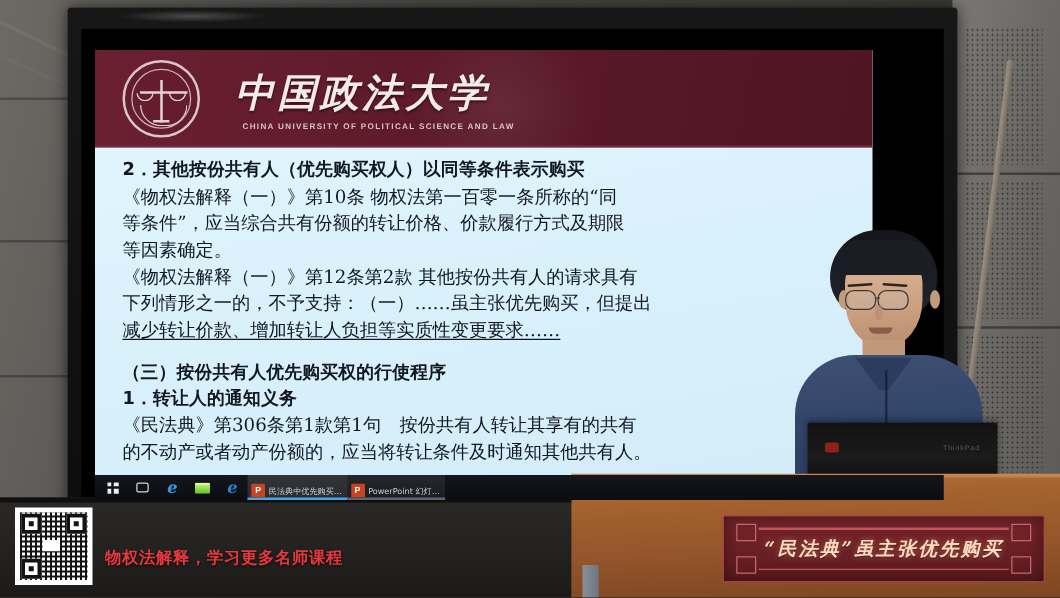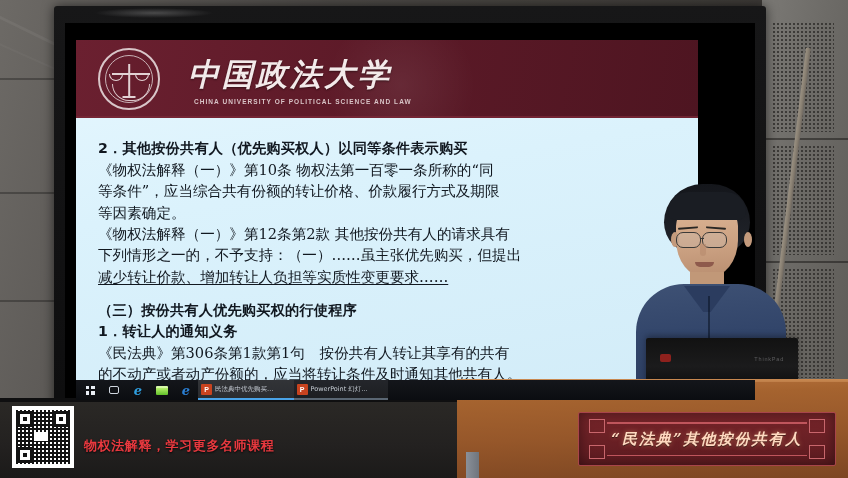--- a/index.html
+++ b/index.html
@@ -131,21 +131,21 @@
     font-style:italic;
   }
   #uni-name-en {
     position:absolute; left:118px; top:58px;
     color:#d9c4c7; font-size:6.5px; letter-spacing:1.05px; font-weight:600;
   }
 
   
   #slide-body {
     position:absolute; left:0; top:78px; right:0; bottom:0;
-    padding:20px 16px 0 22px;
+    padding:8px 16px 0 22px;
     font-family:"DejaVu Serif", serif;
     color:#111820;
     font-size:14.6px;
     line-height:1.465;
     white-space:pre-wrap;
   }
   .ln { display:block; white-space:pre; }
   .ln.b { font-weight:700; font-family:"DejaVu Sans", sans-serif; font-size:14.2px; letter-spacing:.2px;}
   .ln.u { text-decoration:underline; text-underline-offset:2px; }
   .gap { display:block; height:13px; }
@@ -161,22 +161,22 @@
     width:24px; height:20px; display:flex; align-items:center; justify-content:center;
     font-size:11px;
   }
   .win-logo { width:9px; height:9px; display:grid; grid-template-columns:1fr 1fr; grid-template-rows:1fr 1fr; gap:1.2px; }
   .win-logo i { background:#e9eef5; display:block; }
   .taskview { width:10px; height:8px; border:1.3px solid #cfd6df; border-radius:2px; }
   .ie-e { color:#2f9fe0; font-weight:700; font-size:13px; font-family:"DejaVu Serif",serif; font-style:italic;}
   .edge-e { color:#2a7fd4; font-weight:700; font-size:13px; font-family:"DejaVu Serif",serif; font-style:italic;}
   .folder-ico { width:12px; height:9px; background:linear-gradient(180deg,#b6f06a,#5fbf2a); border-radius:1px; border-top:2px solid #d7f9a8;}
   .tb-task {
-    height:20px; display:flex; align-items:center; gap:3px;
-    padding:0 20px 0 3px; max-width:116px; overflow:hidden;
+    height:20px; display:flex; align-items:flex-end; gap:3px;
+    padding:0 4px 0 3px; max-width:116px; overflow:hidden;
   }
   .tb-task.active { background:rgba(255,255,255,.13); border-bottom:2px solid #4aa3e8; }
   .tb-task.open { background:rgba(255,255,255,.07); border-bottom:2px solid #5a6673; }
   .ppt-ico {
     width:11px; height:11px; background:#c8431f; color:#fff;
     font-size:7px; font-weight:700; display:flex; align-items:center; justify-content:center;
     border-radius:1px; flex:none;
   }
   .tb-label {
     color:#c8ced6; font-size:6.5px; white-space:nowrap; overflow:hidden;
@@ -426,21 +426,21 @@
 <div id="podium"></div>
 <div id="podium-leg"></div>
 
 <div id="banner">
   <div class="rule t"></div>
   <div class="rule b"></div>
   <div class="corner tl"></div>
   <div class="corner bl"></div>
   <div class="corner tr"></div>
   <div class="corner br"></div>
-  <span id="banner-text">“民法典”其他按份共有人</span>
+  <span id="banner-text">“民法典”虽主张优先购买</span>
 </div>
 
 <div id="bottom-dark"></div>
 <div id="bottom-dark2"></div>
 
 <div id="qr">
   <div class="mat">
     <div class="qr-eye tl">
         <i></i>
       </div>

